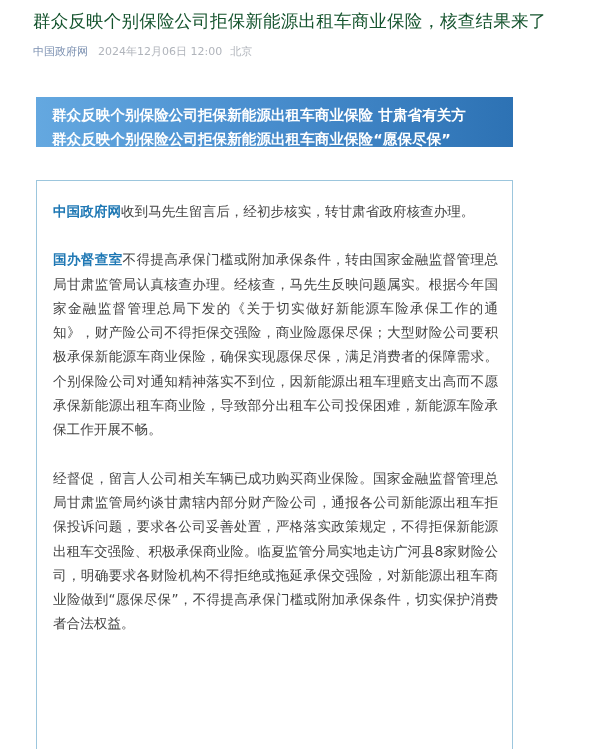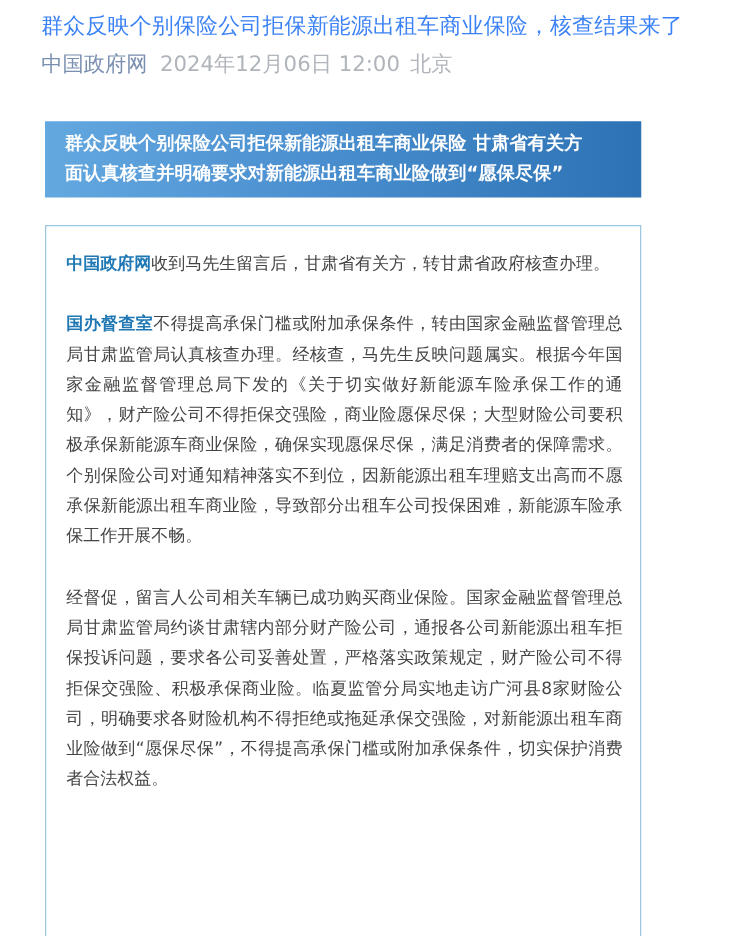--- a/index.html
+++ b/index.html
@@ -5,31 +5,31 @@
   html, body { margin: 0; padding: 0; }
   body {
     width: 600px; height: 749px; overflow: hidden;
     background: #ffffff;
     font-family: "DejaVu Sans", "Liberation Sans", sans-serif;
     color: #333333;
     position: relative;
   }
   .article-title {
     position: absolute; left: 33px; top: 8px;
-    font-size: 17.5px; line-height: 26px; color: #3b82f6;
+    font-size: 17.5px; line-height: 26px; color: #14532d;
     letter-spacing: 0.2px; white-space: nowrap;
   }
   .meta {
     position: absolute; left: 33px; top: 44px;
-    font-size: 17px; line-height: 16px; color: #b0b4bb; white-space: nowrap;
+    font-size: 11px; line-height: 16px; color: #b0b4bb; white-space: nowrap;
   }
   .meta .source { color: #7a8fb0; margin-right: 10px; }
   .meta .date { margin-right: 8px; }
   .banner {
-    position: absolute; left: 36px; top: 97px; width: 477px; height: 61px;
+    position: absolute; left: 36px; top: 97px; width: 477px; height: 50px;
     background: linear-gradient(90deg, #64a8e0 0%, #4a8fcf 45%, #2d72b4 100%);
     box-sizing: border-box; padding: 6px 14px 0 16px;
   }
   .banner-line {
     color: #ffffff; font-weight: bold; font-size: 14.5px; line-height: 24px;
     white-space: nowrap; letter-spacing: 0.1px;
   }
   .content-box {
     position: absolute; left: 36px; top: 180px; width: 477px; height: 600px;
     border: 1.5px solid #9cc6dd; box-sizing: border-box;
@@ -45,26 +45,26 @@
 <body>
 
 <div class="article-title">群众反映个别保险公司拒保新能源出租车商业保险，核查结果来了</div>
 
 <div class="meta">
   <span class="source">中国政府网</span><span class="date">2024年12月06日 12:00</span><span class="location">北京</span>
 </div>
 
 <div class="banner">
   <div class="banner-line">群众反映个别保险公司拒保新能源出租车商业保险 甘肃省有关方</div>
-  <div class="banner-line">面认真核查并明确要求对新能源出租车商业险做到“愿保尽保”</div>
+  <div class="banner-line">群众反映个别保险公司拒保新能源出租车商业保险“愿保尽保”</div>
 </div>
 
 <div class="content-box">
   <p class="para">
-    <span class="hl">中国政府网</span><span>收到马先生留言后，甘肃省有关方，转甘肃省政府核查办理。</span>
+    <span class="hl">中国政府网</span><span>收到马先生留言后，经初步核实，转甘肃省政府核查办理。</span>
   </p>
   <p class="para">
     <span class="hl">国办督查室</span><span>不得提高承保门槛或附加承保条件，转由国家金融监督管理总局甘肃监管局认真核查办理。经核查，马先生反映问题属实。根据今年国家金融监督管理总局下发的《关于切实做好新能源车险承保工作的通知》，财产险公司不得拒保交强险，商业险愿保尽保；大型财险公司要积极承保新能源车商业保险，确保实现愿保尽保，满足消费者的保障需求。个别保险公司对通知精神落实不到位，因新能源出租车理赔支出高而不愿承保新能源出租车商业险，导致部分出租车公司投保困难，新能源车险承保工作开展不畅。</span>
   </p>
   <p class="para">
-    <span>经督促，留言人公司相关车辆已成功购买商业保险。国家金融监督管理总局甘肃监管局约谈甘肃辖内部分财产险公司，通报各公司新能源出租车拒保投诉问题，要求各公司妥善处置，严格落实政策规定，财产险公司不得拒保交强险、积极承保商业险。临夏监管分局实地走访广河县8家财险公司，明确要求各财险机构不得拒绝或拖延承保交强险，对新能源出租车商业险做到“愿保尽保”，不得提高承保门槛或附加承保条件，切实保护消费者合法权益。</span>
+    <span>经督促，留言人公司相关车辆已成功购买商业保险。国家金融监督管理总局甘肃监管局约谈甘肃辖内部分财产险公司，通报各公司新能源出租车拒保投诉问题，要求各公司妥善处置，严格落实政策规定，不得拒保新能源出租车交强险、积极承保商业险。临夏监管分局实地走访广河县8家财险公司，明确要求各财险机构不得拒绝或拖延承保交强险，对新能源出租车商业险做到“愿保尽保”，不得提高承保门槛或附加承保条件，切实保护消费者合法权益。</span>
   </p>
 </div>
 
 </body></html>

